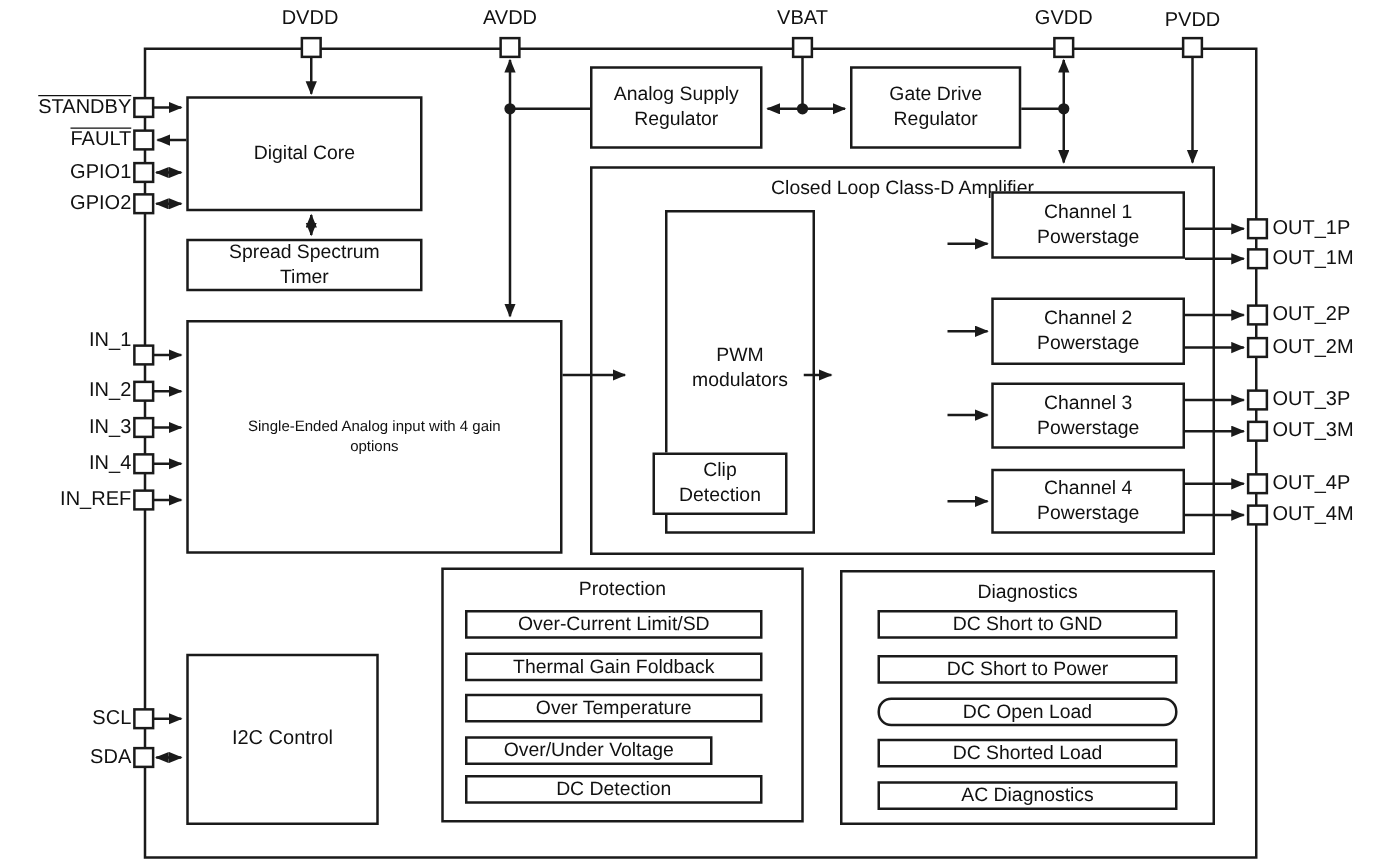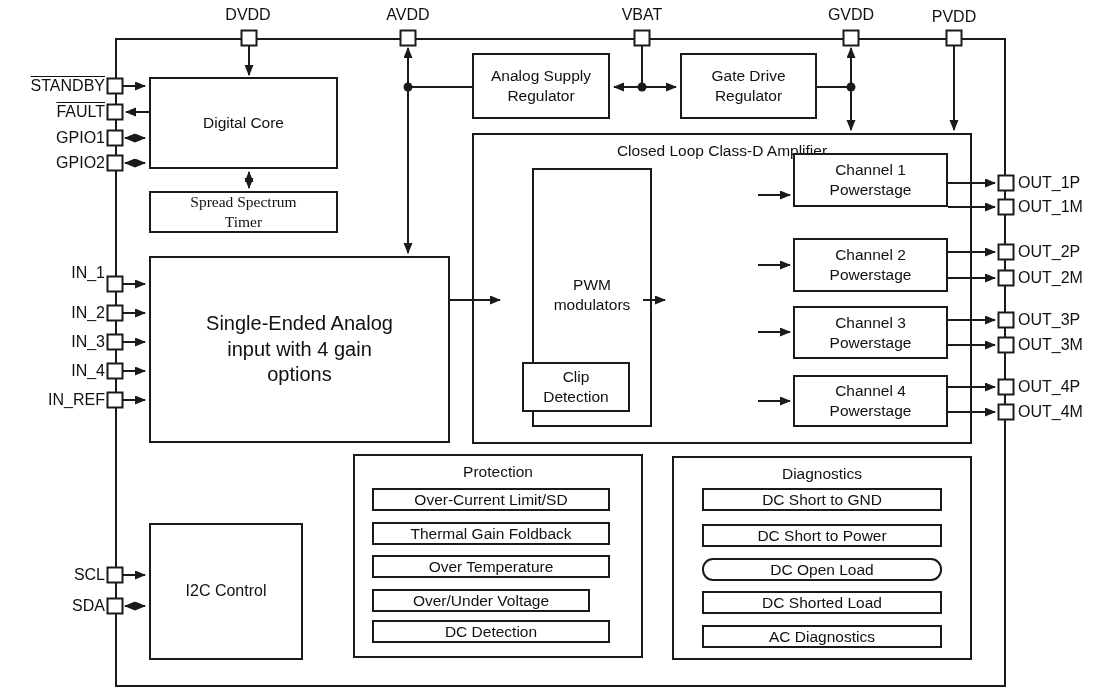--- a/index.html
+++ b/index.html
@@ -32,38 +32,38 @@
 
   <div class="panel" style="left:472px;top:133px;width:500px;height:311px;">
     <div class="panel-title">Closed Loop Class-D Amplifier</div>
   </div>
 
   <div class="panel" style="left:353px;top:454px;width:290px;height:204px;">
     <div class="panel-title">Protection</div>
     <div class="item" style="left:17px;top:32px;width:238px;">Over-Current Limit/SD</div>
     <div class="item" style="left:17px;top:66px;width:238px;">Thermal Gain Foldback</div>
     <div class="item" style="left:17px;top:99px;width:238px;">Over Temperature</div>
-    <div class="item" style="left:17px;top:133px;width:218px;">Over/Under Voltage</div>
+    <div class="item" style="left:17px;top:133px;width:198px;">Over/Under Voltage</div>
     <div class="item" style="left:17px;top:164px;width:238px;">DC Detection</div>
   </div>
 
   <div class="panel" style="left:672px;top:456px;width:300px;height:204px;">
     <div class="panel-title">Diagnostics</div>
     <div class="item" style="left:28px;top:30px;width:240px;">DC Short to GND</div>
     <div class="item" style="left:28px;top:66px;width:240px;">DC Short to Power</div>
     <div class="item" style="left:28px;top:100px;width:240px;border-radius:11px;">DC Open Load</div>
     <div class="item" style="left:28px;top:133px;width:240px;">DC Shorted Load</div>
     <div class="item" style="left:28px;top:167px;width:240px;">AC Diagnostics</div>
   </div>
 
   <div class="blk" style="left:149px;top:77px;width:189px;height:92px;">
     <span class="t">Digital Core</span>
   </div>
 
-  <div class="blk" style="left:149px;top:191px;width:189px;height:42px;font-family:Liberation Serif, serif;">
+  <div class="blk" style="left:149px;top:191px;width:189px;height:42px;">
     <span class="t" style="max-width:140px;">Spread Spectrum Timer</span>
   </div>
 
   <div class="blk" style="left:472px;top:53px;width:138px;height:66px;">
     <span class="t" style="max-width:110px;">Analog Supply Regulator</span>
   </div>
 
   <div class="blk" style="left:680px;top:53px;width:137px;height:66px;">
     <span class="t" style="max-width:92px;">Gate Drive Regulator</span>
   </div>
@@ -83,21 +83,21 @@
   <div class="blk" style="left:793px;top:238px;width:155px;height:54px;">
     <span class="t" style="max-width:100px;">Channel 2 Powerstage</span>
   </div>
   <div class="blk" style="left:793px;top:306px;width:155px;height:53px;">
     <span class="t" style="max-width:100px;">Channel 3 Powerstage</span>
   </div>
   <div class="blk" style="left:793px;top:375px;width:155px;height:52px;">
     <span class="t" style="max-width:100px;">Channel 4 Powerstage</span>
   </div>
 
-  <div class="blk" style="left:149px;top:256px;width:301px;height:187px;font-size:20px;">
+  <div class="blk" style="left:149px;top:256px;width:301px;height:187px;font-size:12px;">
     <span class="t" style="max-width:210px;">Single-Ended Analog input with 4 gain options</span>
   </div>
 
   <div class="blk" style="left:149px;top:523px;width:154px;height:137px;font-size:16px;">
     <span class="t">I2C Control</span>
   </div>
 
   <div class="lbl ctr" style="left:188px;top:4px;width:120px;">DVDD</div>
   <div class="lbl ctr" style="left:348px;top:4px;width:120px;">AVDD</div>
   <div class="lbl ctr" style="left:582px;top:4px;width:120px;">VBAT</div>

